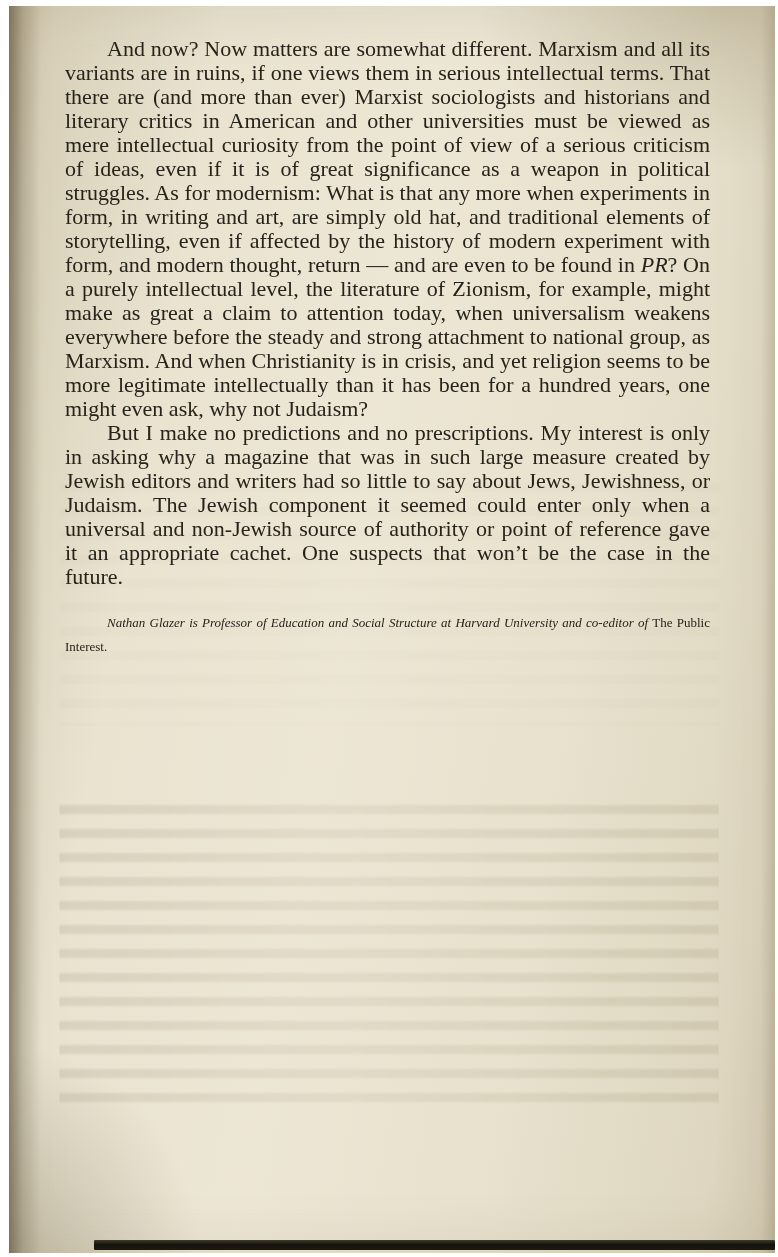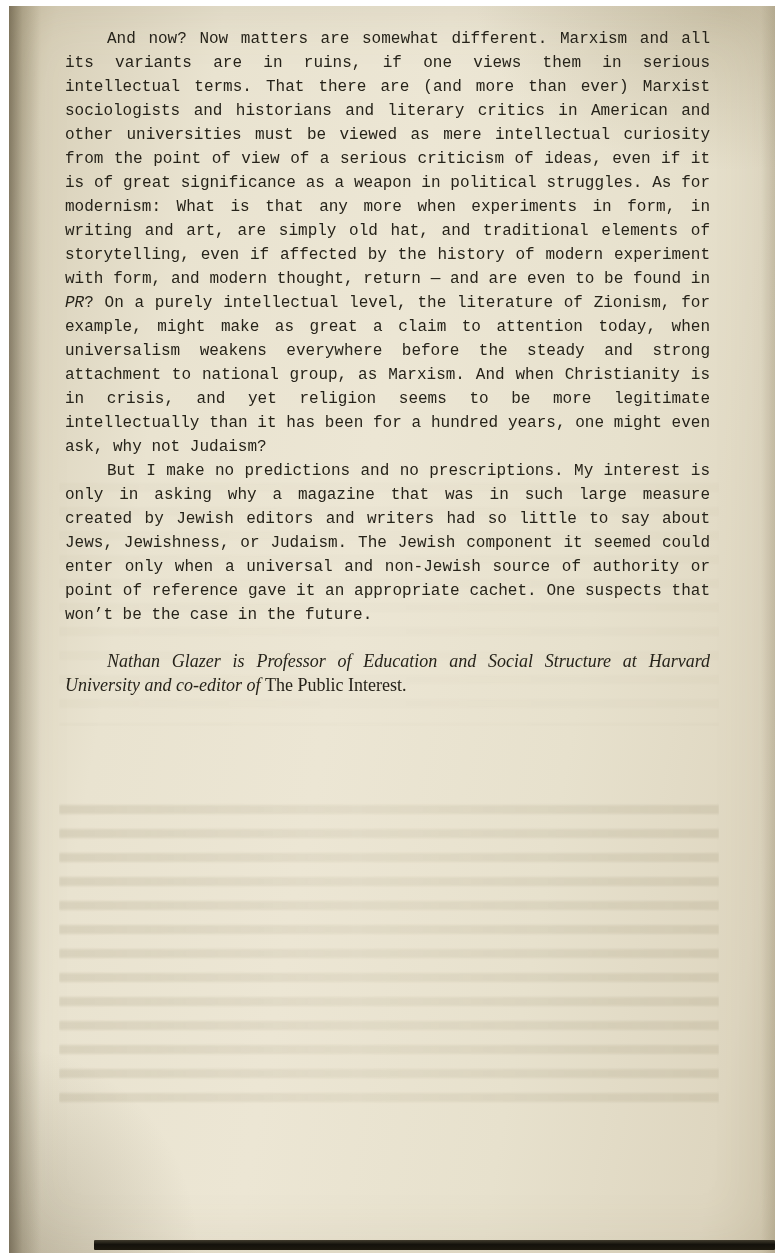--- a/index.html
+++ b/index.html
@@ -31,25 +31,25 @@
   .running-head{
     position:relative;display:flex;justify-content:space-between;align-items:baseline;
     margin-top:76px;font-family:"Liberation Sans",sans-serif;font-weight:bold;
     font-size:15px;letter-spacing:0.5px;color:#3a382f;
   }
   .ghost-title{
     position:absolute;left:332px;top:-1px;font-family:"Liberation Sans",sans-serif;
     font-weight:bold;font-size:17px;letter-spacing:1px;
     color:rgba(126,119,76,0.55);filter:blur(0.7px);
   }
-  .body-text{margin-top:21px;font-size:16px;line-height:24px;color:#26231a;font-family:Liberation Mono, monospace;}
+  .body-text{margin-top:31px;font-size:22px;line-height:24px;color:#26231a;}
   .body-text p{margin:0;text-indent:42px;text-align:justify;}
   .ital{font-style:italic;}
   .bio{
-    margin-top:22px;font-size:18px;line-height:24px;color:#26231a;
+    margin-top:22px;font-size:13px;line-height:24px;color:#26231a;
     text-indent:42px;text-align:justify;
   }
   .bio .bio-italic{font-style:italic;}
   .bio .bio-roman{font-style:normal;}
   .ghost-block{
     position:absolute;left:50px;right:56px;pointer-events:none;
     background:repeating-linear-gradient(
       to bottom,
       transparent 0px, transparent 7px,
       rgba(128,117,82,0.26) 7px, rgba(128,117,82,0.26) 16px,

